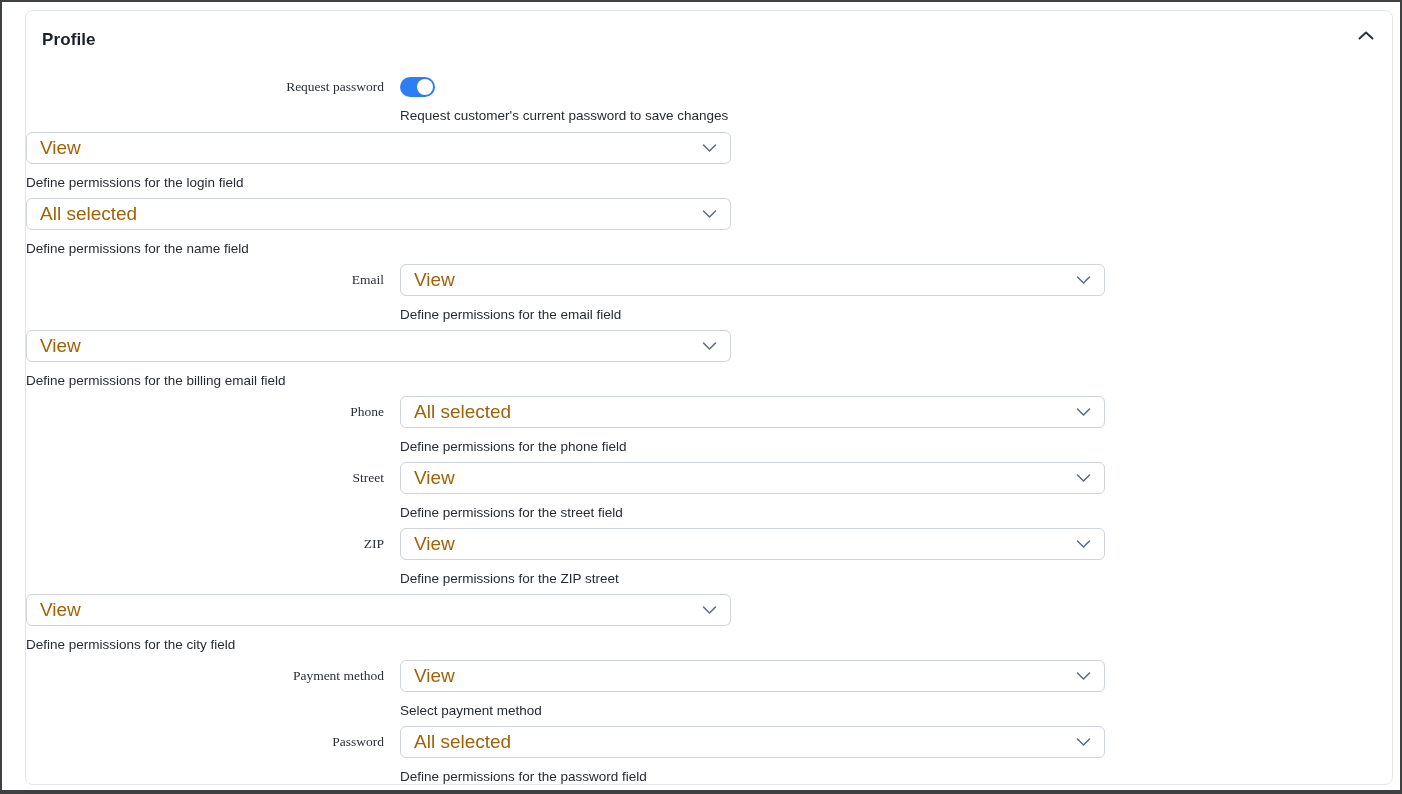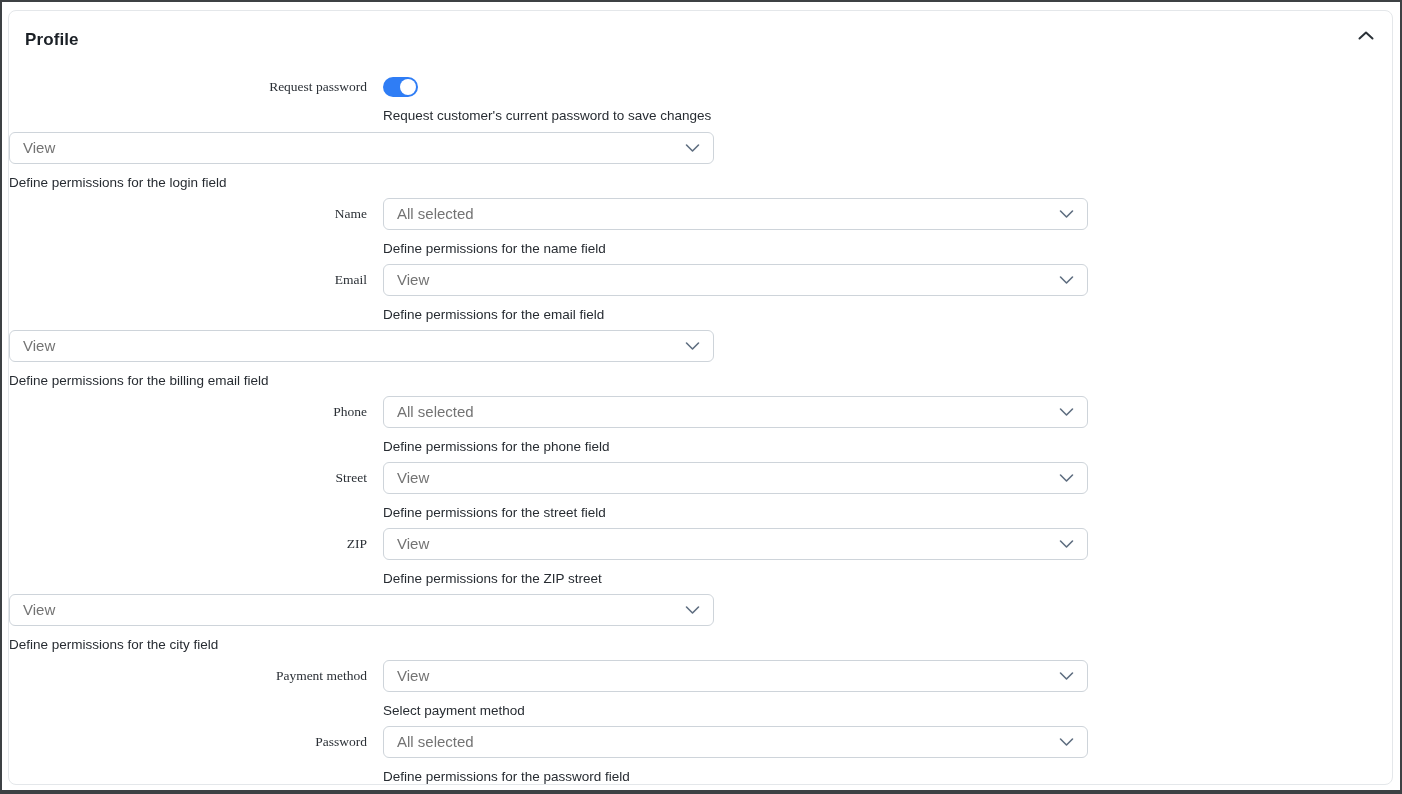--- a/index.html
+++ b/index.html
@@ -12,21 +12,21 @@
   .window {
     width: 1402px;
     height: 794px;
     border: 2px solid #3d4144;
     border-bottom-width: 4px;
     background: #ffffff;
     overflow: hidden;
   }
 
   .card {
-    margin: 8px 7px 0 6px;
+    margin: 8px 7px 0 23px;
     height: 775px;
     background: #ffffff;
     border: 1px solid #e4e7ea;
     border-radius: 8px;
     overflow: hidden;
   }
 
   .card-header {
     display: flex;
     align-items: flex-start;
@@ -103,22 +103,22 @@
     background: #ffffff;
     border: 1px solid #ced4da;
     border-radius: 6px;
     display: flex;
     align-items: center;
     justify-content: space-between;
     padding: 0 13px;
     cursor: pointer;
   }
   .select-value {
-    font-size: 15px;
-    color: #737373;
+    font-size: 19px;
+    color: #a16207;
     line-height: 30px;
   }
   .select-chevron { line-height: 0; }
 </style>
 </head>
 <body>
 
 <div class="window">
   <section class="card">
 
@@ -154,21 +154,20 @@
                 <svg width="15" height="10" viewBox="0 0 15 10" fill="none">
                   <path d="M1.5 2 L7.5 8 L13.5 2" stroke="#5f6e80" stroke-width="1.6" stroke-linecap="round" stroke-linejoin="round"></path>
                 </svg>
               </span>
             </div>
             <div class="help">Define permissions for the login field</div>
           </div>
         </div>
 
         <div class="row field-row">
-          <label class="field-label">Name</label>
           <div class="control">
             <div class="select" role="combobox" aria-expanded="false">
               <span class="select-value">All selected</span>
               <span class="select-chevron">
                 <svg width="15" height="10" viewBox="0 0 15 10" fill="none">
                   <path d="M1.5 2 L7.5 8 L13.5 2" stroke="#5f6e80" stroke-width="1.6" stroke-linecap="round" stroke-linejoin="round"></path>
                 </svg>
               </span>
             </div>
             <div class="help">Define permissions for the name field</div>

